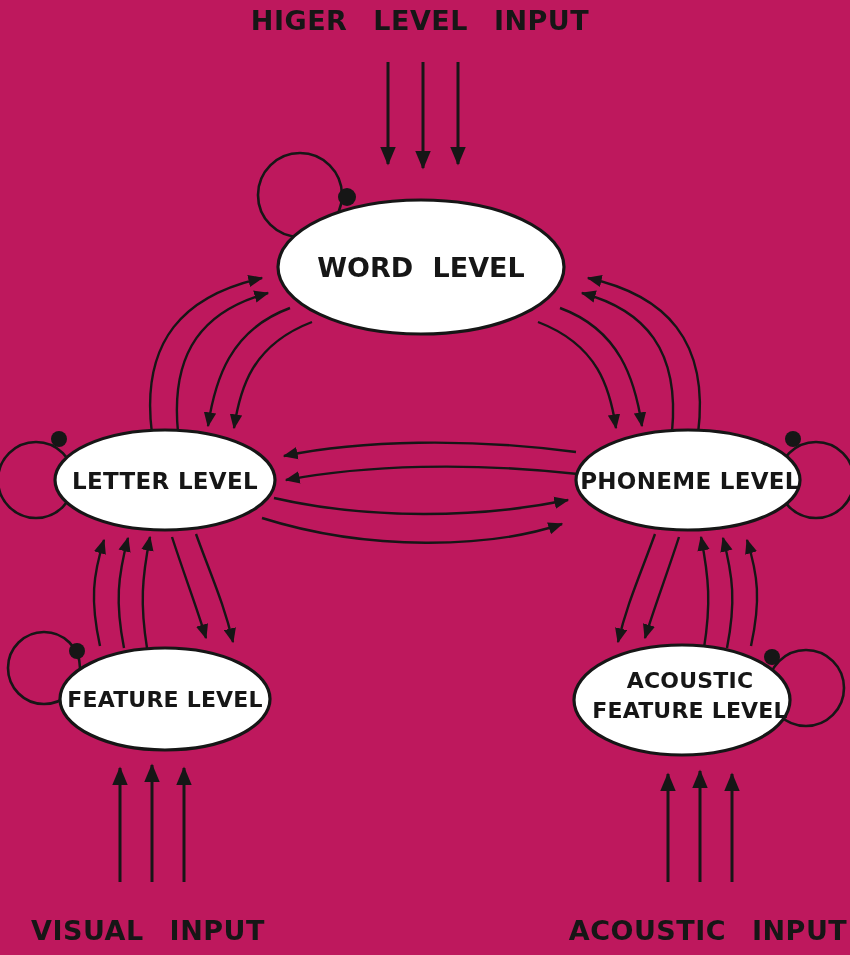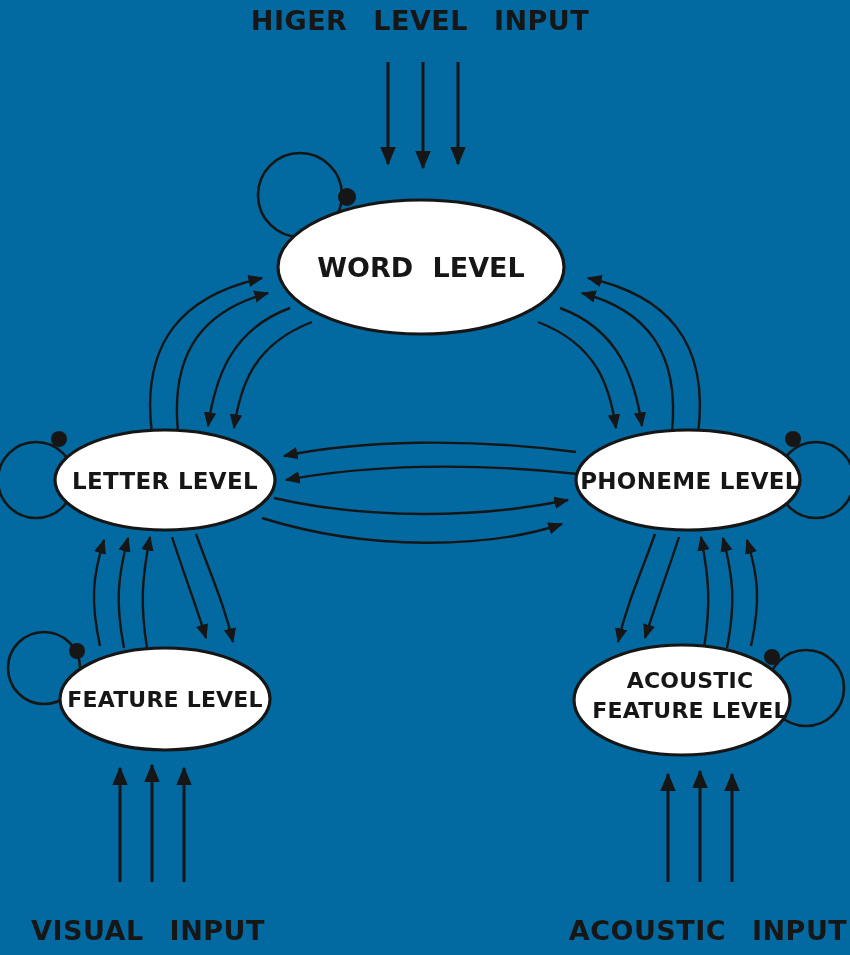--- a/index.html
+++ b/index.html
@@ -1,20 +1,20 @@
 <!DOCTYPE html>
 <html><head>
 <meta charset="utf-8">
 <style>
   html, body { margin: 0; padding: 0; background: #ffffff; }
   .canvas {
     position: relative;
     width: 850px;
     height: 955px;
-    background: #0369a1;
+    background: #be185d;
     font-family: "DejaVu Sans", "Liberation Sans", sans-serif;
     overflow: hidden;
   }
   svg { position: absolute; inset: 0; }
   .node-ellipse { stroke: #161616; stroke-width: 3.2; fill: #ffffff; }
   .loop { stroke: #161616; stroke-width: 2.6; fill: none; }
   .edge { stroke: #161616; stroke-width: 2.4; fill: none; }
   .input-arrow { stroke: #161616; stroke-width: 3; fill: none; }
   .dot { fill: #161616; stroke: none; }
   text {

